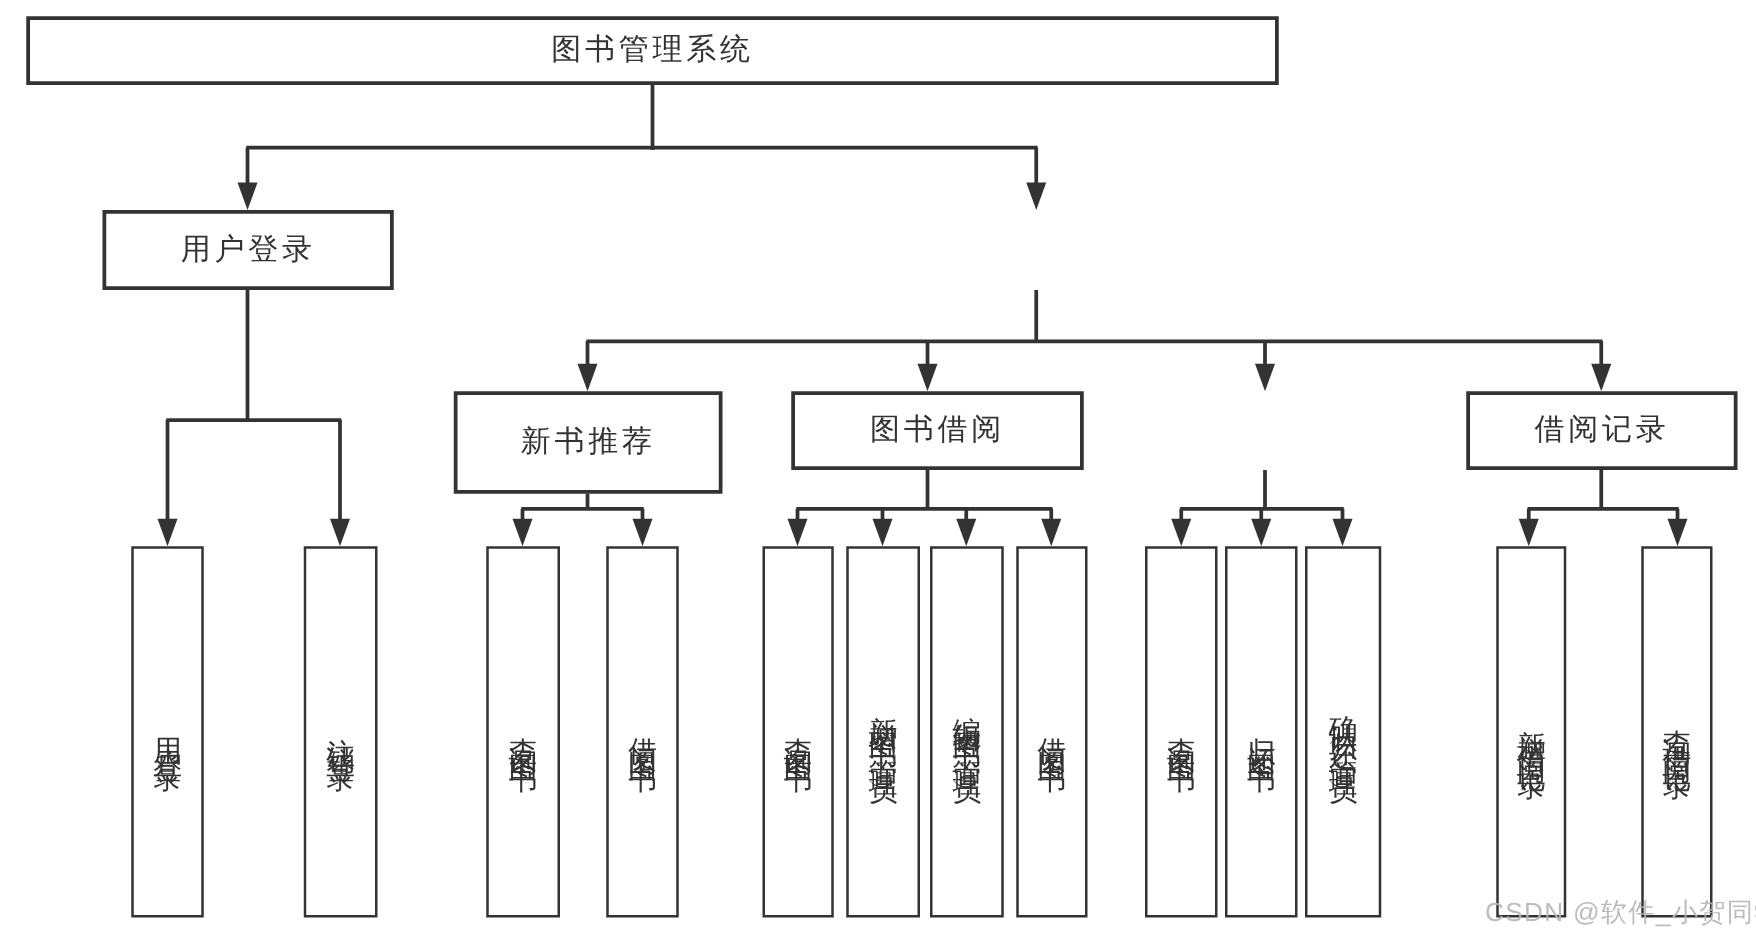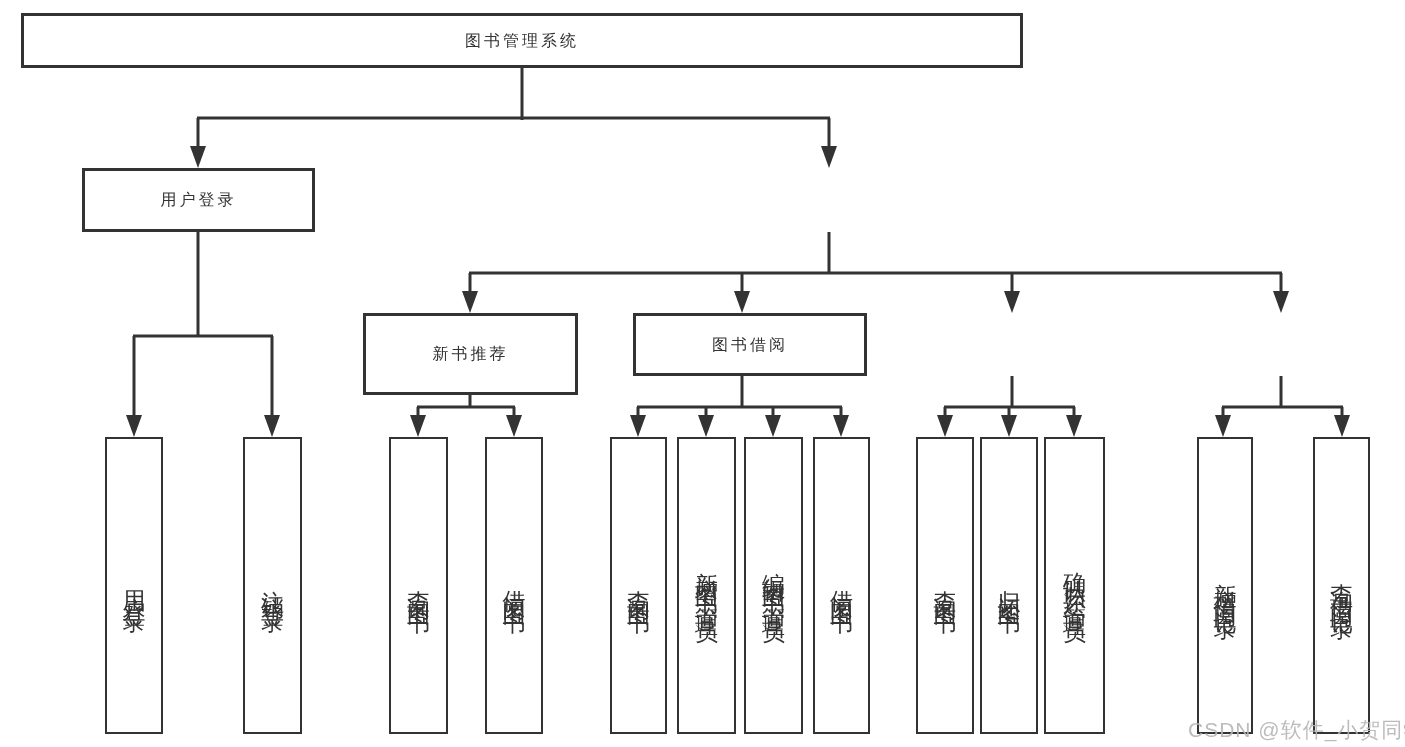--- a/index.html
+++ b/index.html
@@ -25,21 +25,21 @@
   .connector-layer polygon{fill:var(--line);}
   .node{
     position:absolute;
     box-sizing:border-box;
     background:var(--box-bg);
     border:3px solid var(--line);
     display:flex;align-items:center;justify-content:center;
     color:var(--text);
   }
   .node.h span{
-    font-size:16px;letter-spacing:3px;line-height:1.2;white-space:nowrap;
+    font-size:24px;letter-spacing:3px;line-height:1.2;white-space:nowrap;
   }
   .node.v{border-width:2.5px;}
   .node.v span{
     writing-mode:vertical-rl;
     text-orientation:mixed;
     font-size:23px;letter-spacing:7px;line-height:1;
     white-space:nowrap;
   }
   .watermark{
     position:absolute;
@@ -119,20 +119,23 @@
   <div class="node h" style="left:82px;top:168px;width:233px;height:64px">
     <span>用户登录</span>
   </div>
 
   <div class="node h" style="left:363px;top:313px;width:215px;height:82px">
     <span>新书推荐</span>
   </div>
   <div class="node h" style="left:633px;top:313px;width:234px;height:63px">
     <span>图书借阅</span>
   </div>
+  <div class="node h" style="left:1173px;top:313px;width:217px;height:63px">
+    <span>借阅记录</span>
+  </div>
 
   <div class="node v" style="left:105px;top:437px;width:58px;height:297px">
     <span>用户登录</span>
   </div>
   <div class="node v" style="left:243px;top:437px;width:59px;height:297px">
     <span>注销登录</span>
   </div>
 
   <div class="node v" style="left:389px;top:437px;width:59px;height:297px">
     <span>查询图书</span>

